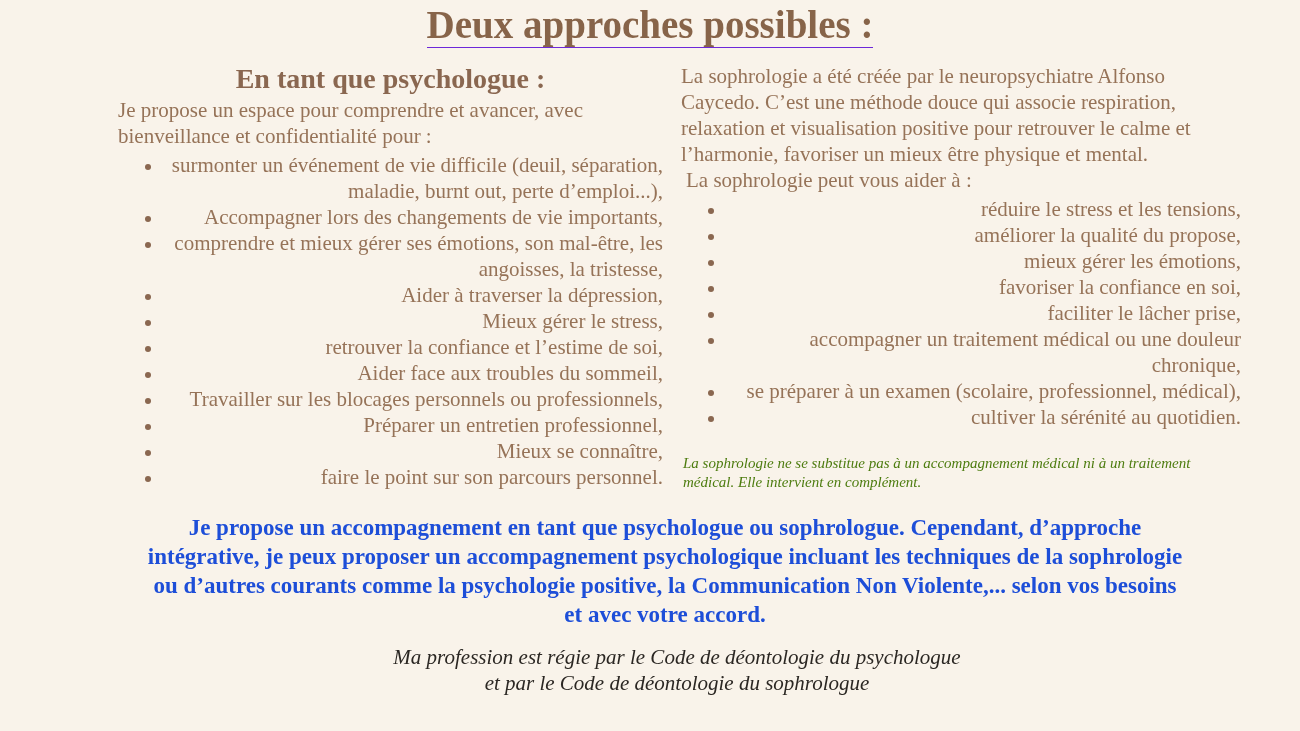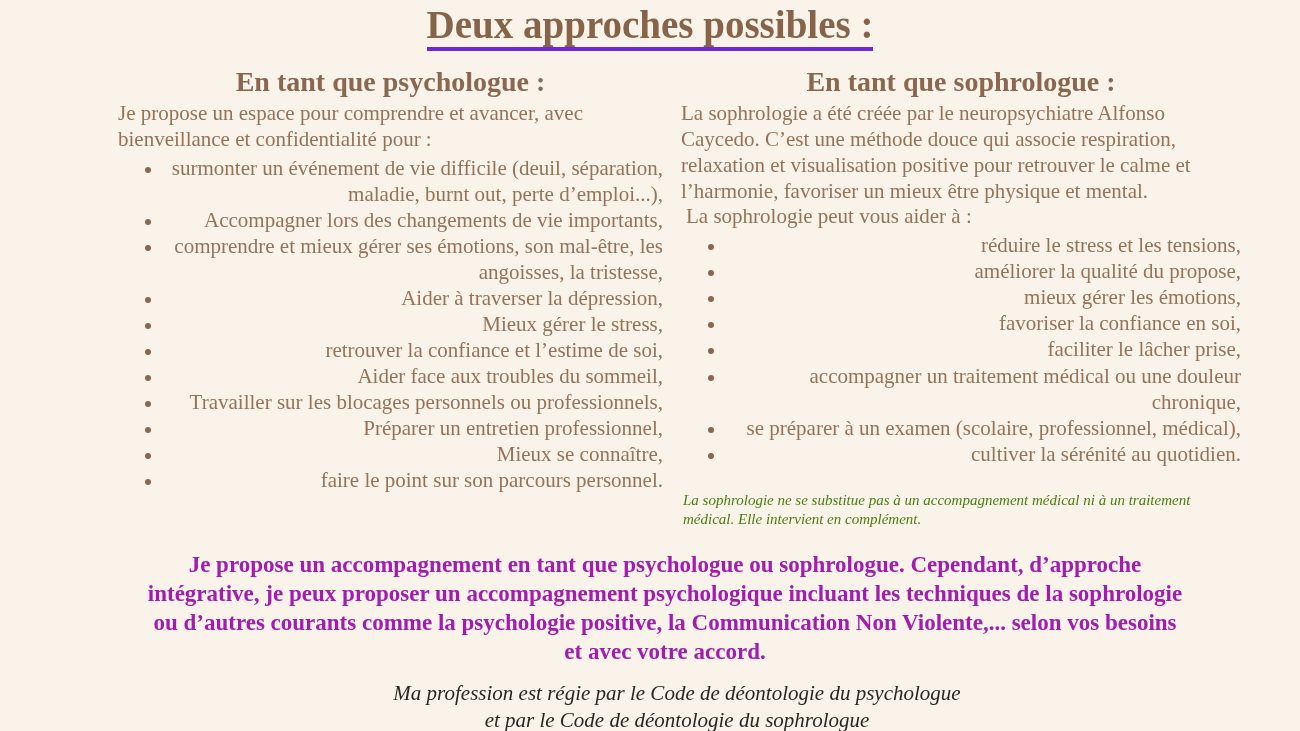--- a/index.html
+++ b/index.html
@@ -19,21 +19,21 @@
   }
   .page-title-wrap {
     text-align: center;
     padding-top: 5px;
   }
   .page-title {
     display: inline-block;
     font-size: 39px;
     font-weight: bold;
     color: #876449;
-    border-bottom: 4px solid #6d28d9;
+    border-bottom: 1px solid #6d28d9;
     padding-bottom: 1px;
     line-height: 1.05;
   }
   .columns {
     display: flex;
     margin-top: 16px;
     padding-left: 118px;
     padding-right: 48px;
   }
   .col {
@@ -75,21 +75,21 @@
     font-style: italic;
     font-size: 15px;
     line-height: 1.3;
     color: #4d7c0f;
     margin: 24px 0 0 2px;
   }
   .integrative {
     font-size: 23px;
     font-weight: bold;
     text-align: center;
-    color: #a21caf;
+    color: #1d4ed8;
     max-width: 1035px;
     margin: 20px auto 0 auto;
     line-height: 1.27;
     transform: translateX(15px);
   }
   .deontologie {
     font-style: italic;
     font-size: 21px;
     text-align: center;
     color: #2b2723;
@@ -121,21 +121,20 @@
           <li>retrouver la confiance et l’estime de soi,</li>
           <li>Aider face aux troubles du sommeil,</li>
           <li>Travailler sur les blocages personnels ou professionnels,</li>
           <li>Préparer un entretien professionnel,</li>
           <li>Mieux se connaître,</li>
           <li>faire le point sur son parcours personnel.</li>
         </ul>
     </div>
 
     <div class="col col-right">
-      <h2 class="col-heading">En tant que sophrologue :</h2>
       <p class="body-text">La sophrologie a été créée par le neuropsychiatre Alfonso Caycedo. C’est une méthode douce qui associe respiration, relaxation et visualisation positive pour retrouver le calme et l’harmonie, favoriser un mieux être physique et mental.</p>
       <p class="list-intro">La sophrologie peut vous aider à :</p>
       <ul class="bullets">
           <li>réduire le stress et les tensions,</li>
           <li>améliorer la qualité du propose,</li>
           <li>mieux gérer les émotions,</li>
           <li>favoriser la confiance en soi,</li>
           <li>faciliter le lâcher prise,</li>
           <li>accompagner un traitement médical ou une douleur chronique,</li>
           <li>se préparer à un examen (scolaire, professionnel, médical),</li>

